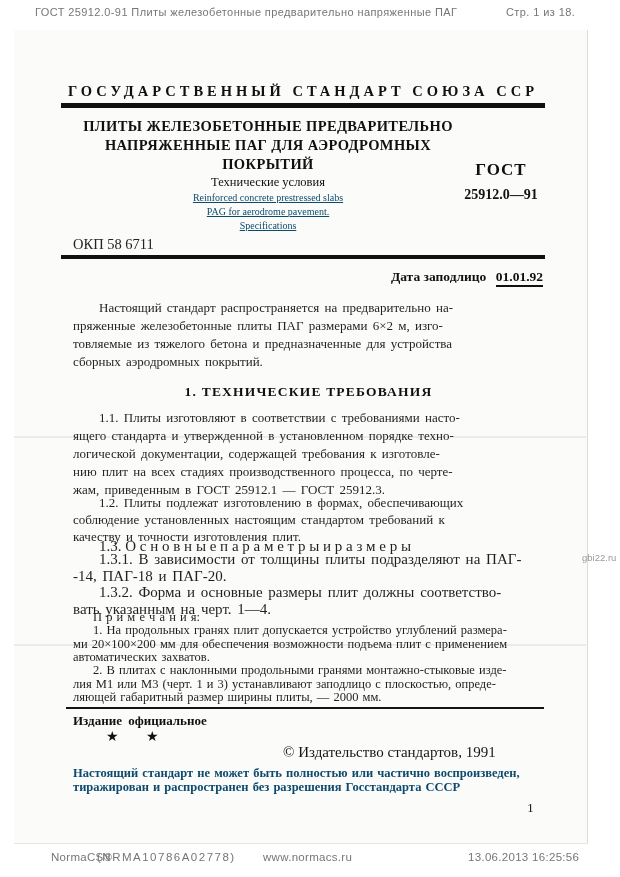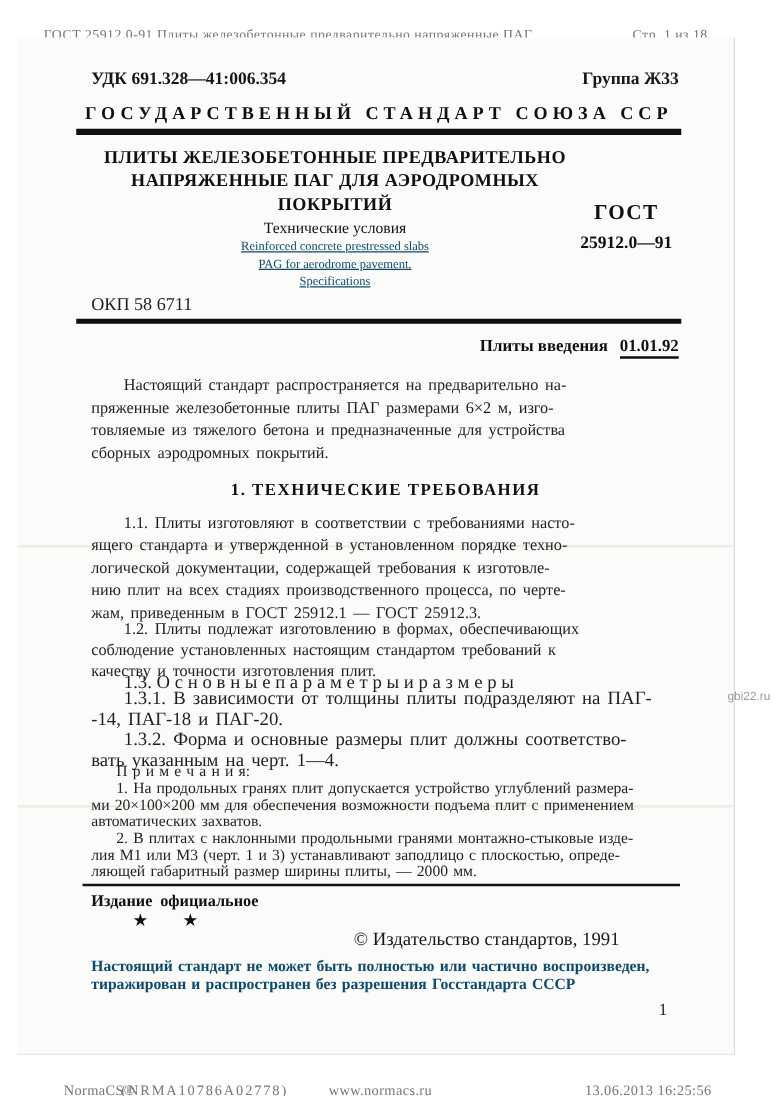--- a/index.html
+++ b/index.html
@@ -2,21 +2,21 @@
 <html><head>
 <meta charset="utf-8">
 <style>
   html,body{margin:0;padding:0;}
   body{
     width:620px;height:877px;background:#ffffff;
     font-family:"Liberation Serif","DejaVu Serif",serif;
     color:#222;overflow:hidden;position:relative;
   }
   #screen{position:absolute;left:0;top:0;width:620px;height:877px;overflow:hidden;}
-  .mono{font-family:Liberation Serif, serif;color:#767676;margin-top:16px;}
+  .mono{font-family:Liberation Sans, sans-serif;color:#767676;}
   .abs{position:absolute;}
   .pre{white-space:pre-line;}
   
   .vhdr-left{left:35px;top:6px;font-size:11px;letter-spacing:0.4px;}
   .vhdr-right{left:506px;top:6px;font-size:11px;letter-spacing:0.4px;}
   .vftr{top:851px;font-size:11.5px;letter-spacing:0.3px;}
   
   .page{left:14px;top:30px;width:573px;height:813px;background:#fbfbf9;
         border-right:1px solid #dcdcda;border-bottom:1px solid #e6e6e4;}
   .fold{height:2px;background:#ecebe8;}
@@ -66,45 +66,41 @@
 
 <div id="screen">
 
   <div class="abs mono vhdr-left">ГОСТ 25912.0-91 Плиты железобетонные предварительно напряженные ПАГ</div>
   <div class="abs mono vhdr-right">Стр. 1 из 18.</div>
 
   <div class="abs page"></div>
   <div class="abs fold" style="left:14px;top:436px;width:572px;"></div>
   <div class="abs fold" style="left:14px;top:644px;width:572px;"></div>
 
-  <div class="abs udk-row">
-    <span>УДК 691.328—41:006.354</span>
-    <span>Группа Ж33</span>
-  </div>
   <div class="abs org-hdr">ГОСУДАРСТВЕННЫЙ СТАНДАРТ СОЮЗА ССР</div>
   <div class="abs rule1"></div>
 
   <div class="abs title-ru pre">ПЛИТЫ ЖЕЛЕЗОБЕТОННЫЕ ПРЕДВАРИТЕЛЬНО
 НАПРЯЖЕННЫЕ ПАГ ДЛЯ АЭРОДРОМНЫХ
 ПОКРЫТИЙ</div>
   <div class="abs subtitle">Технические условия</div>
   <div class="abs title-en pre">Reinforced concrete prestressed slabs
 PAG for aerodrome pavement.
 Specifications</div>
 
   <div class="abs gost-block">
     <div class="gost-label">ГОСТ</div>
     <div class="gost-number">25912.0—91</div>
   </div>
 
   <div class="abs okp">ОКП 58 6711</div>
   <div class="abs rule2"></div>
 
   <div class="abs date-row">
-    <span>Плиты введения</span>
+    <span>Дата заподлицо</span>
     <span class="date-value">01.01.92</span>
   </div>
 
   <div class="abs body-par pre intro">Настоящий стандарт распространяется на предварительно на-
 пряженные железобетонные плиты ПАГ размерами 6×2 м, изго-
 товляемые из тяжелого бетона и предназначенные для устройства
 сборных аэродромных покрытий.</div>
 
   <div class="abs sec1">1. ТЕХНИЧЕСКИЕ ТРЕБОВАНИЯ</div>
 

